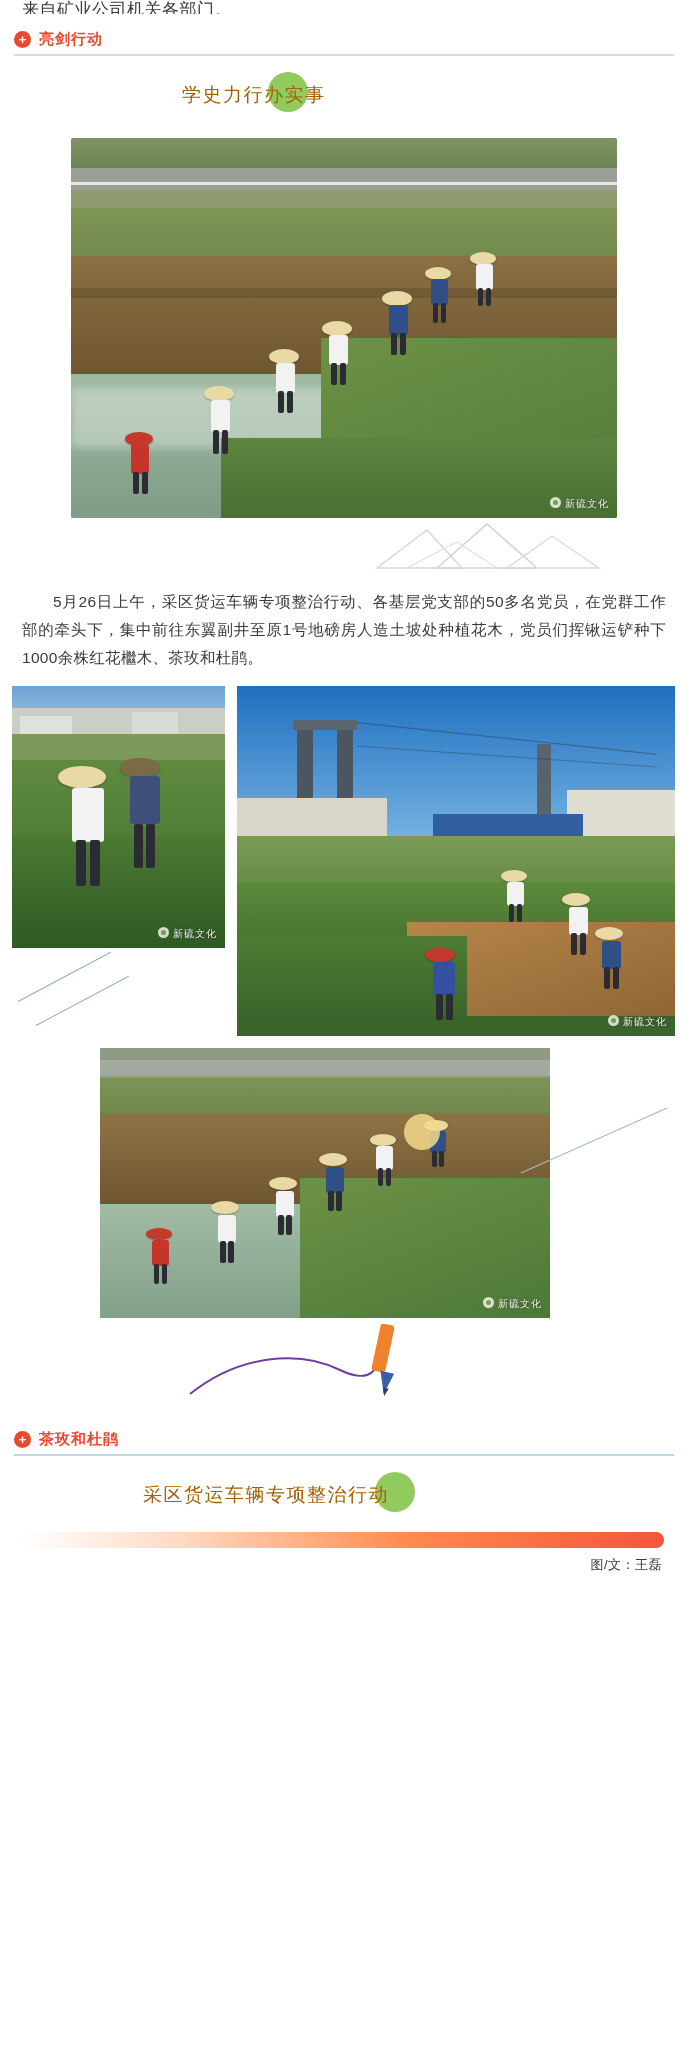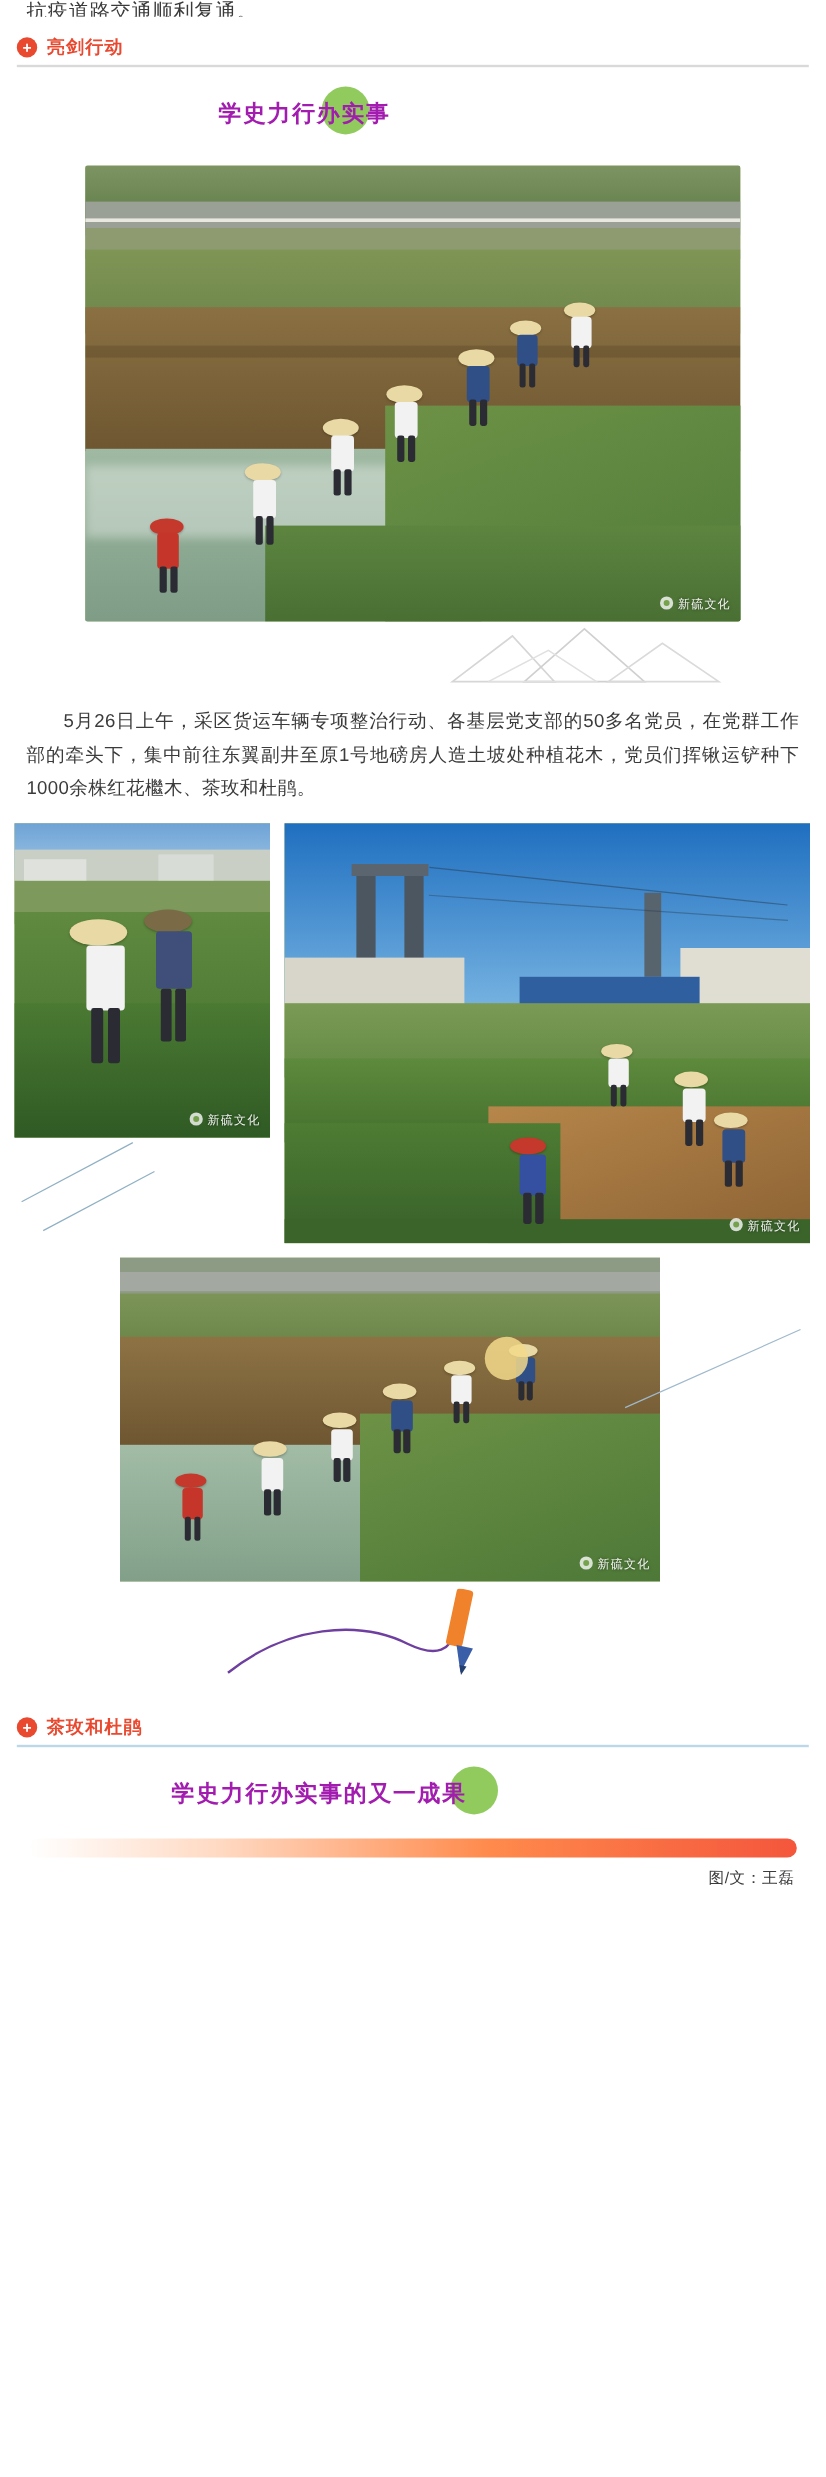--- a/index.html
+++ b/index.html
@@ -76,22 +76,22 @@
     width: 40px;
     height: 40px;
     border-radius: 50%;
     background: #7ec242;
     opacity: 0.85;
     top: 2px;
   }
   .title-wrap .atitle {
     position: absolute;
     font-size: 19px;
-    font-weight: bold;
-    color: #a21caf;
+    font-weight: normal;
+    color: #a16207;
     letter-spacing: 1.5px;
     top: 12px;
     white-space: nowrap;
   }
   .title-1 .circle { left: 268px; }
   .title-1 .atitle { left: 182px; }
   .title-2 .circle { left: 375px; }
   .title-2 .atitle { left: 143px; }
 
   
@@ -249,21 +249,21 @@
     color: #3b3b3b;
     margin: 8px 26px 0 0;
     letter-spacing: .5px;
   }
 </style>
 </head>
 <body>
 
 <div class="page">
 
-  <div class="top-cut">抗疫道路交通顺利复通。</div>
+  <div class="top-cut">来自矿业公司机关各部门。</div>
 
   <div class="section-head">
     <span class="plus">+</span>
     <span class="sec-title">亮剑行动</span>
   </div>
 
   <div class="title-wrap title-1">
     <span class="circle"></span>
     <span class="atitle">学史力行办实事</span>
   </div>
@@ -496,20 +496,20 @@
     </svg>
   </div>
 
   <div class="section-head blue">
     <span class="plus">+</span>
     <span class="sec-title">茶玫和杜鹃</span>
   </div>
 
   <div class="title-wrap title-2">
     <span class="circle"></span>
-    <span class="atitle">学史力行办实事的又一成果</span>
+    <span class="atitle">采区货运车辆专项整治行动</span>
   </div>
 
   <div class="grad-bar"></div>
 
   <div class="credit">图/文：王磊</div>
 
 </div>
 
 </body></html>

